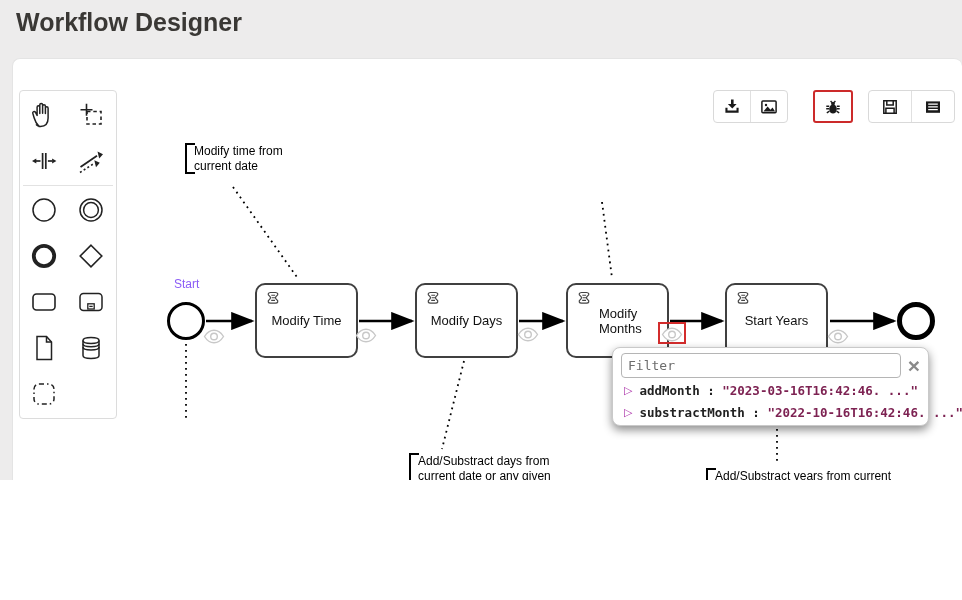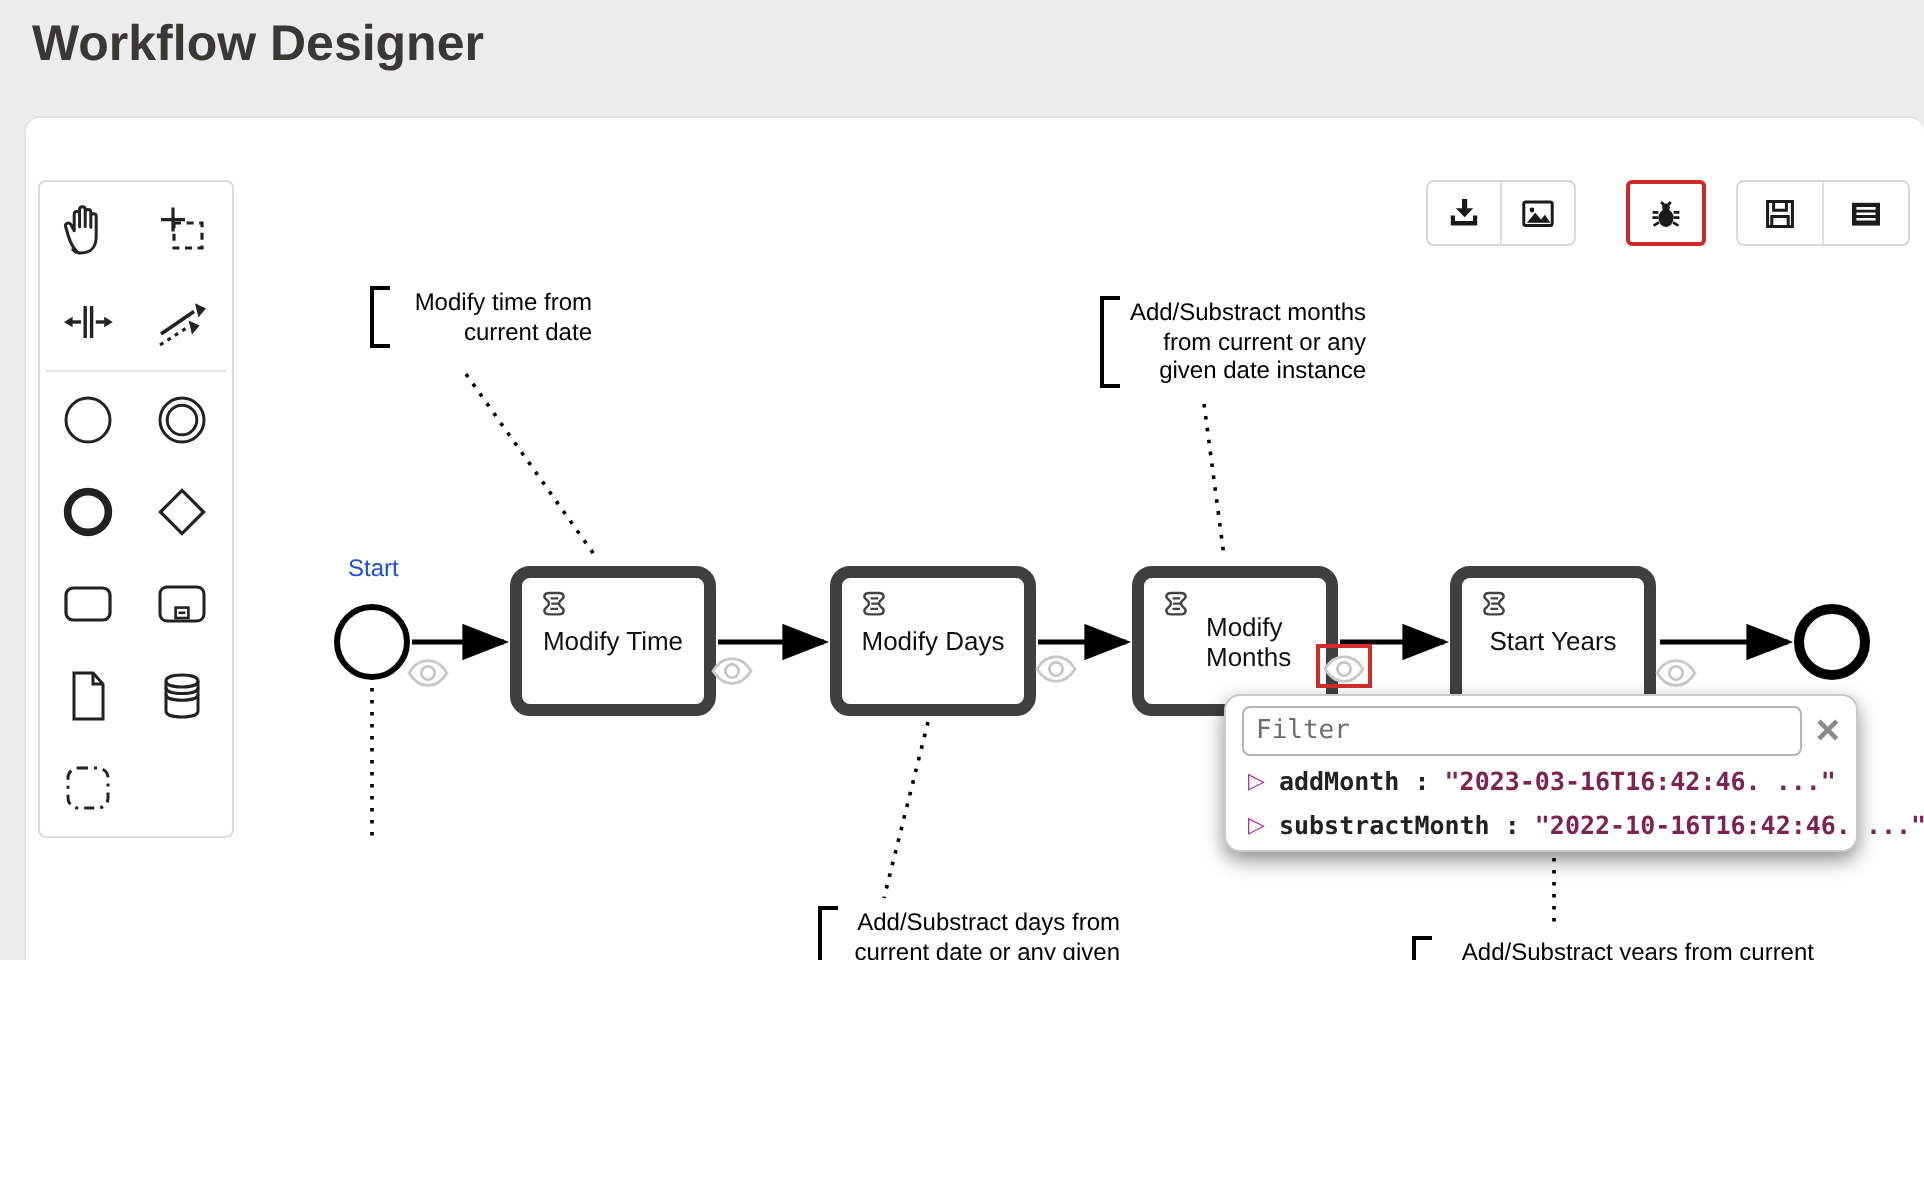--- a/index.html
+++ b/index.html
@@ -19,31 +19,31 @@
   .tb-btn{width:36px;height:100%;display:flex;align-items:center;justify-content:center;cursor:pointer;}
   .tb-btn + .tb-btn{border-left:1px solid #e0e0e0;}
   .tb-group.g1{left:713px;}
   .tb-group.debug{left:813px;border:2px solid #cc2a2a;border-radius:3px;}
   .tb-group.g3{left:868px;}
   .tb-group.g3 .tb-btn{width:42px;}
   
   .event{position:absolute;width:38px;height:38px;border-radius:50%;background:#fff;box-sizing:border-box;}
   .event.start{left:167px;top:302px;border:3px solid #000;}
   .event.end{left:897px;top:302px;border:5px solid #000;}
-  .evt-label{position:absolute;left:174px;top:277px;font-size:12px;color:#1d4ed8;}
-  .task{position:absolute;width:103px;height:75px;border:6px solid #404040;border-radius:10px;background:#fff;
+  .evt-label{position:absolute;left:174px;top:277px;font-size:12px;color:#8b5cf6;}
+  .task{position:absolute;width:103px;height:75px;border:2px solid #404040;border-radius:10px;background:#fff;
         box-sizing:border-box;display:flex;align-items:center;justify-content:center;
         font-size:13px;color:#111;z-index:4;}
   .task .script-ic{position:absolute;left:7px;top:5px;}
   .eye{position:absolute;z-index:5;cursor:pointer;}
   .eye-hl{position:absolute;left:658px;top:322px;width:28px;height:22px;border:2px solid #d32c2c;
           box-sizing:border-box;z-index:6;}
   
   .annotation{position:absolute;font-size:12px;line-height:1.22;color:#000;padding:1px 0 1px 7px;
-              border-left:2px solid #000;white-space:pre-line;z-index:4;text-align:right;}
+              border-left:2px solid #000;white-space:pre-line;z-index:4;}
   .annotation::before,.annotation::after{content:"";position:absolute;left:0;width:8px;height:2px;background:#000;}
   .annotation::before{top:0}.annotation::after{bottom:0}
   .conn{position:absolute;left:0;top:0;z-index:3;pointer-events:none;}
   
   .popup{position:absolute;left:612px;top:347px;width:317px;height:79px;background:#fff;
          border:1px solid #c9c9c9;border-radius:8px;box-shadow:0 4px 10px rgba(0,0,0,.45);
          box-sizing:border-box;padding:5px 8px;z-index:20;}
   .popup-head{display:flex;align-items:center;}
   .filter{flex:1;height:25px;border:1px solid #b5b5b5;border-radius:4px;padding:0 6px;
           font-family:"DejaVu Sans Mono","Liberation Mono",monospace;font-size:13px;color:#333;
@@ -255,23 +255,20 @@
     <path d="M1.5 7.5C4.5 2.6 8 1.3 11 1.3s6.5 1.3 9.5 6.2C17.5 12.4 14 13.7 11 13.7S4.5 12.4 1.5 7.5z" fill="#fff" stroke="#c8c8c8" stroke-width="1.4"></path>
     <circle cx="11" cy="7.5" r="3.3" fill="none" stroke="#c8c8c8" stroke-width="1.4"></circle>
   </svg>
   <svg class="eye ic" style="left:827px;top:329px;" width="22" height="15" viewBox="0 0 22 15">
     <path d="M1.5 7.5C4.5 2.6 8 1.3 11 1.3s6.5 1.3 9.5 6.2C17.5 12.4 14 13.7 11 13.7S4.5 12.4 1.5 7.5z" fill="#fff" stroke="#c8c8c8" stroke-width="1.4"></path>
     <circle cx="11" cy="7.5" r="3.3" fill="none" stroke="#c8c8c8" stroke-width="1.4"></circle>
   </svg>
 
   <div class="annotation" style="left:185px;top:143px;width:102px;">Modify time from
 current date</div>
-  <div class="annotation" style="left:550px;top:148px;width:124px;">Add/Substract months
-from current or any
-given date instance</div>
   <div class="annotation" style="left:409px;top:453px;width:142px;">Add/Substract days from
 current date or any given
 date instance</div>
   <div class="annotation" style="left:706px;top:468px;width:192px;">Add/Substract years from current
 or any given date instance</div>
 
   <div class="popup">
     <div class="popup-head">
       <input class="filter" type="text" placeholder="Filter" style="">
       <span class="popup-close">×</span>

